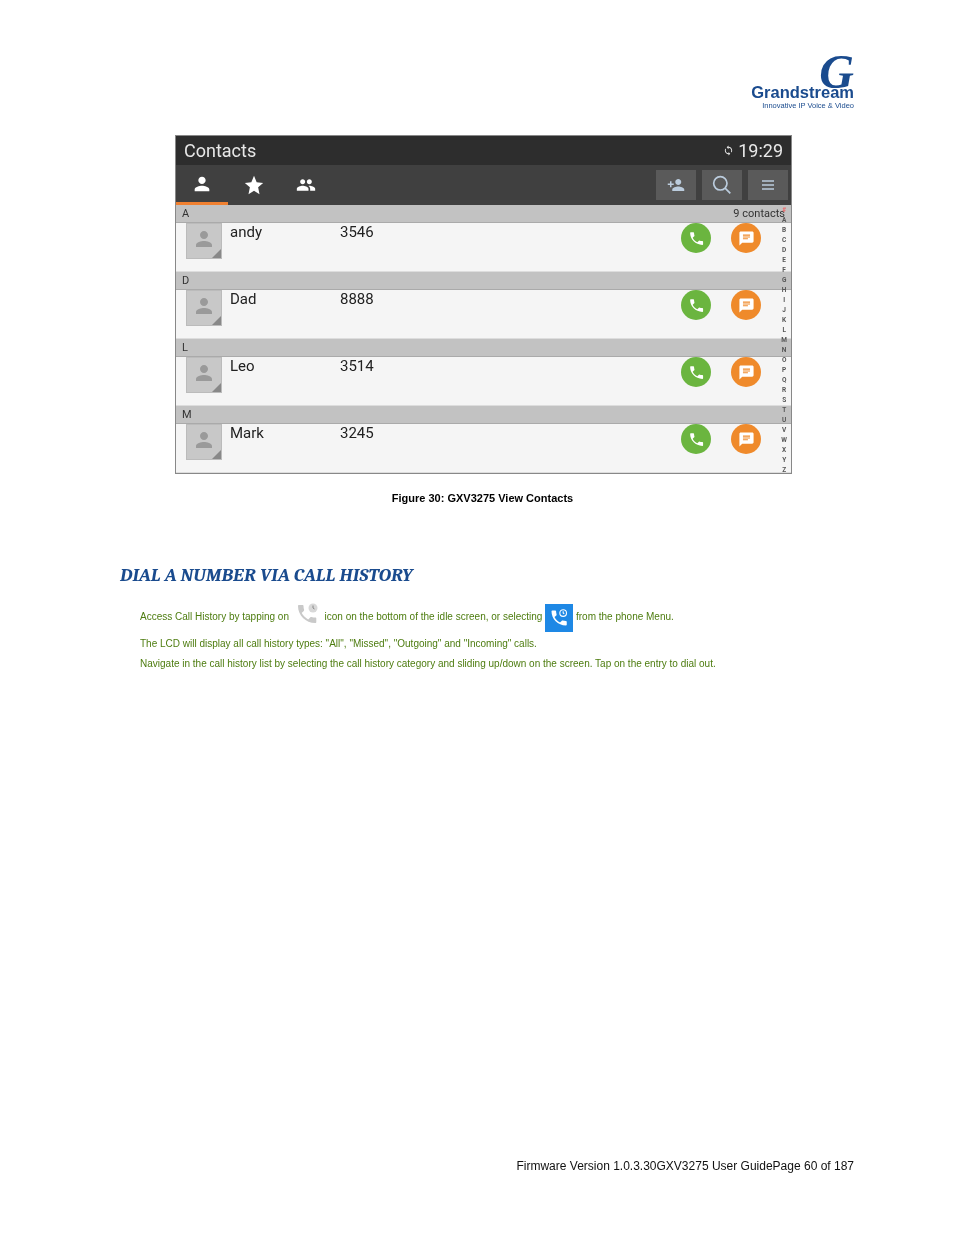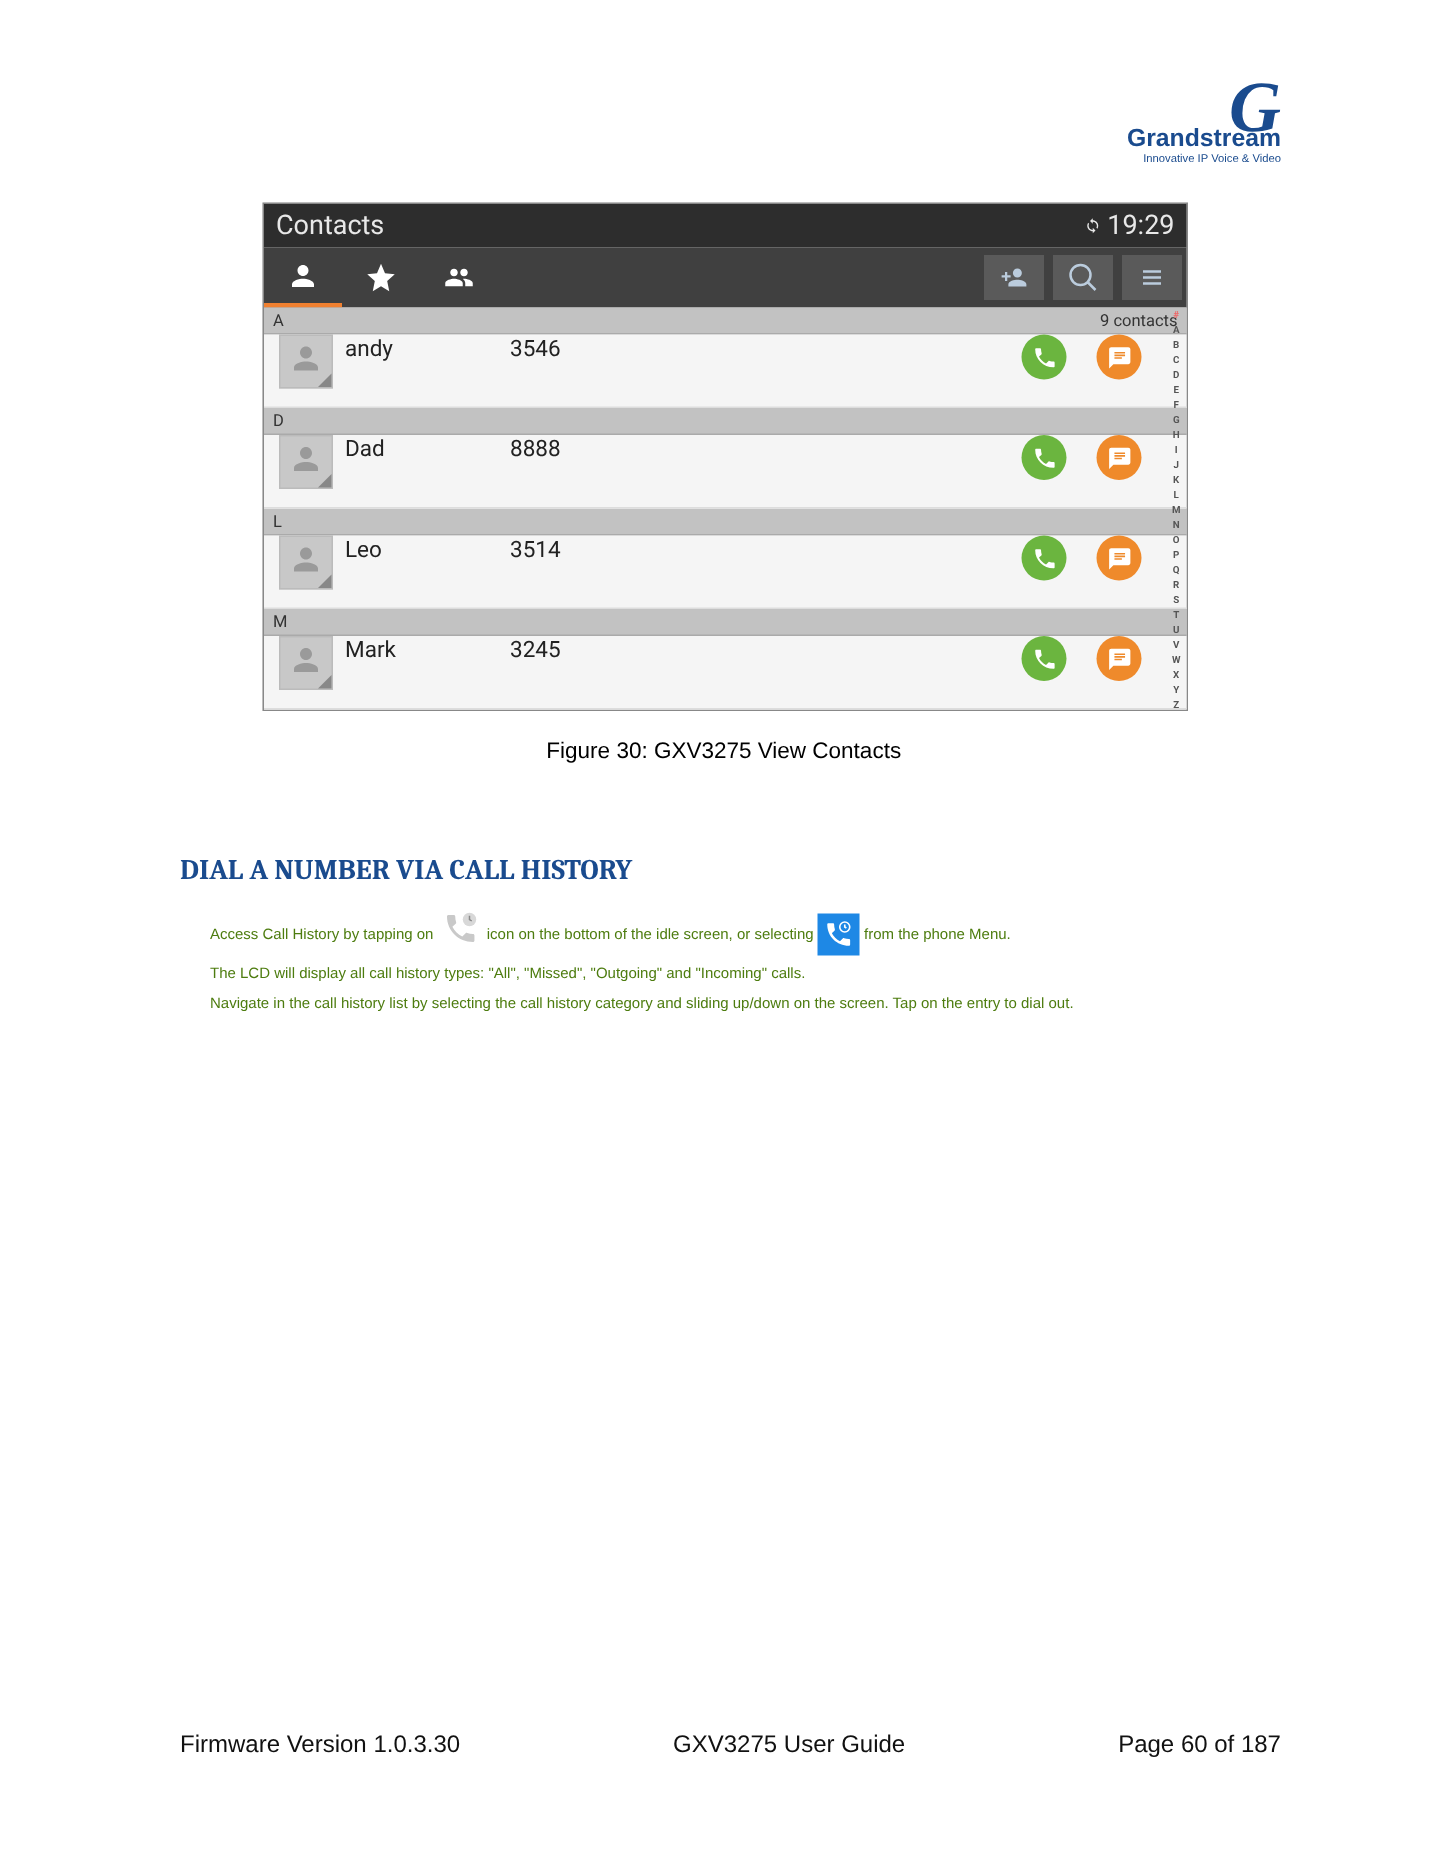--- a/index.html
+++ b/index.html
@@ -136,32 +136,33 @@
     font-size:6.5px;
     font-weight:bold;
     color:#555;
     line-height:10px;
     text-align:center;
   }
   .ss-body { position:relative; }
   .alpha-index span:first-child { color:#e66; }
   .fig-caption {
     text-align:center;
-    font-size:15px;
-    font-weight:normal;
+    font-size:11px;
+    font-weight:bold;
     margin-top:18px;
     margin-left:55px;
     width:615px;
   }
   .heading {
     color:#1a4b8e;
     font-family:"Cambria", "Times New Roman", serif;
     font-weight:bold;
     font-size:19px;
     margin-top:60px;
+    font-style:italic;
   }
   .body-text {
     margin-top:16px;
     font-size:10px;
     line-height:2.05;
     color:#4d7c0f;
     margin-left:20px;
   }
   .body-text .inline-icon {
     display:inline-block;
@@ -175,22 +176,22 @@
     align-items:center;
     justify-content:center;
     vertical-align:middle;
   }
   .footer {
     position:absolute;
     bottom:62px;
     left:120px;
     right:100px;
     display:flex;
-    justify-content:space-between;
-    font-size:16px;
+    justify-content:flex-end;
+    font-size:12px;
     color:#111;
   }
 </style>
 </head>
 <body>
 
 <div class="page">
 
   <div class="brand-logo">
     <div class="g">G</div>

